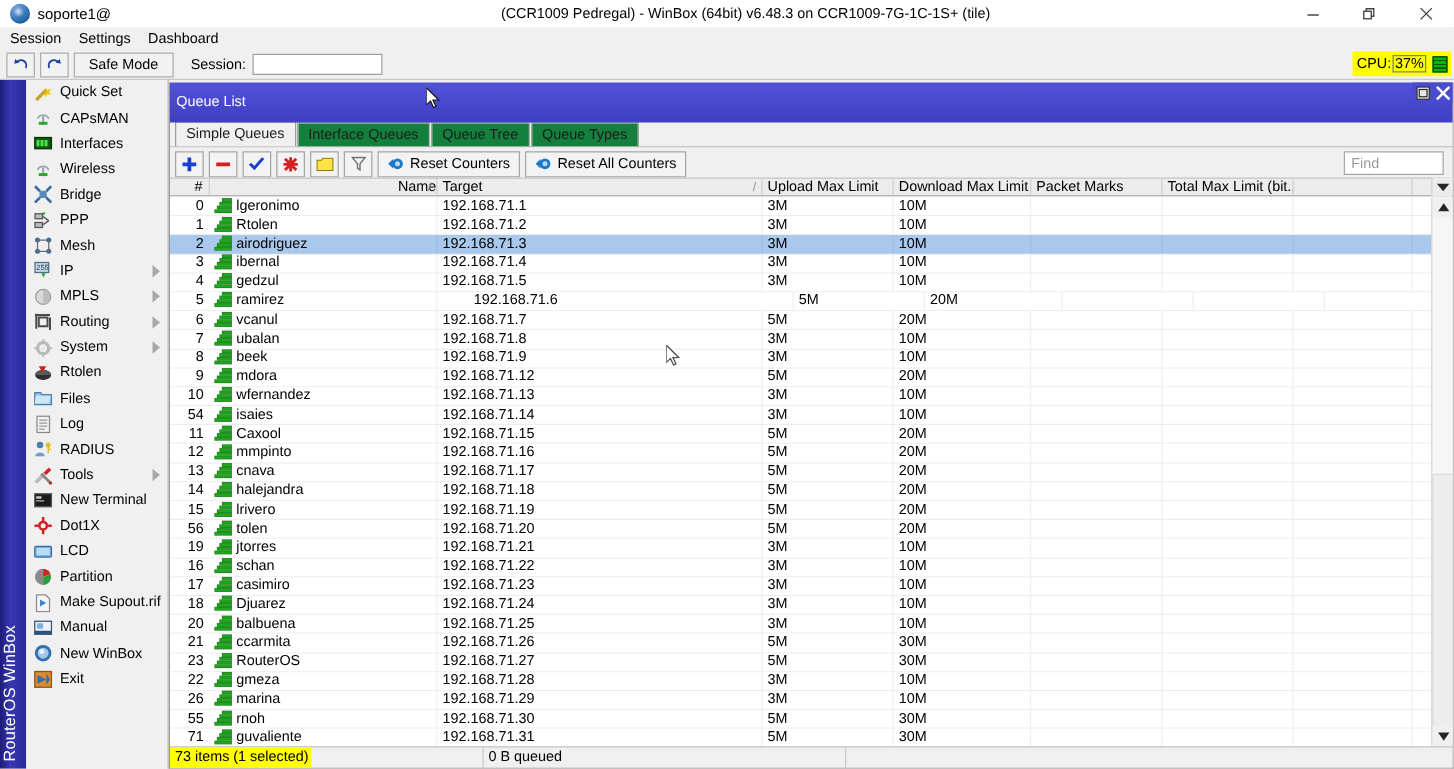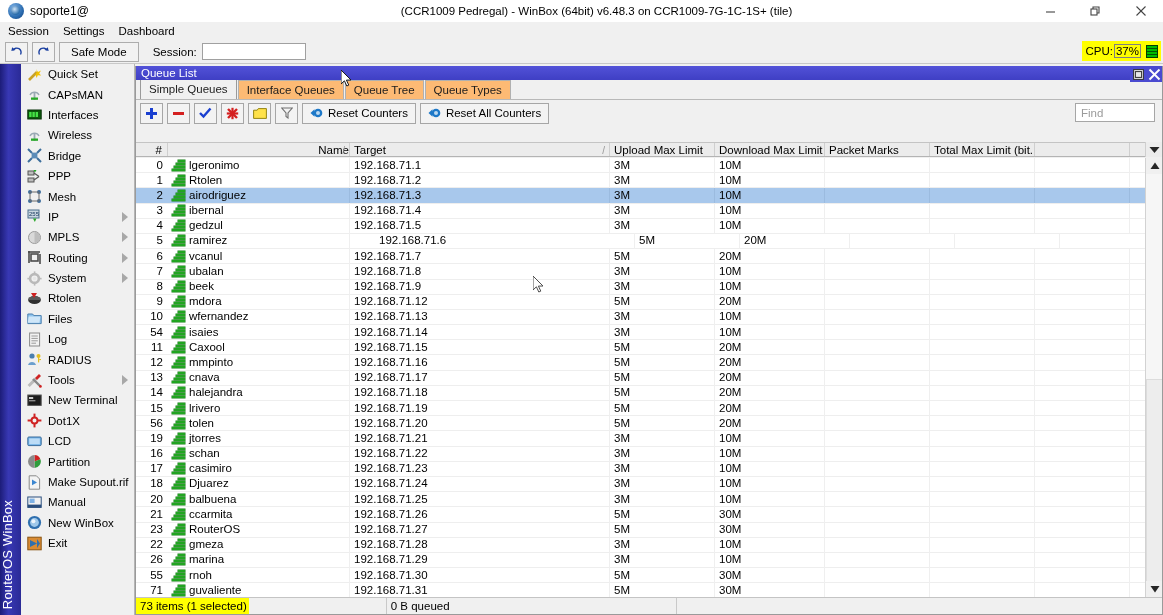--- a/index.html
+++ b/index.html
@@ -111,39 +111,39 @@
     border-top: 5px solid transparent; border-bottom: 5px solid transparent;
     border-left: 6px solid #a8a8a8;
   }
 
   
   .qwin {
     position: absolute; left: 135px; top: 66px; width: 1028px; height: 549px;
     background: #f0f0f0; border: 1px solid #9a9a9a; border-top: none;
   }
   .qtitle {
-    height: 14px; background: #4a4ad0;
+    height: 32px; background: #4a4ad0;
     background: linear-gradient(to bottom,#5252d8,#3f3fc4);
     color: #fff; font-size: 11.5px; display: flex; align-items: center;
     padding-left: 5px; position: relative;
   }
   .qtitlebtns { position: absolute; right: 0; top: 0; display: flex; height: 16px; }
   .qtb {
     width: 16px; height: 16px; display: flex; align-items: center; justify-content: center;
     background: #4a4ad0; color: #fff;
   }
 
   
   .qtabs {
     height: 20px; display: flex; align-items: flex-end;
     background: #f0f0f0; padding-left: 4px; border-bottom: 1px solid #b8b8b8;
   }
   .qtab {
     height: 19px; line-height: 18px; padding: 0 8px; font-size: 11.5px;
-    background: #fdba74; border: 1px solid #b0b0b0; border-bottom: none;
+    background: #15803d; border: 1px solid #b0b0b0; border-bottom: none;
     margin-right: 1px; color: #1c1c1c;
   }
   .qtab.active { background: #f0f0f0; border-color: #9a9a9a; height: 20px; line-height: 19px; }
 
   
   .qactions {
     height: 26px; display: flex; align-items: center; padding-left: 4px;
     background: #f0f0f0; position: relative;
   }
   .abtn {

